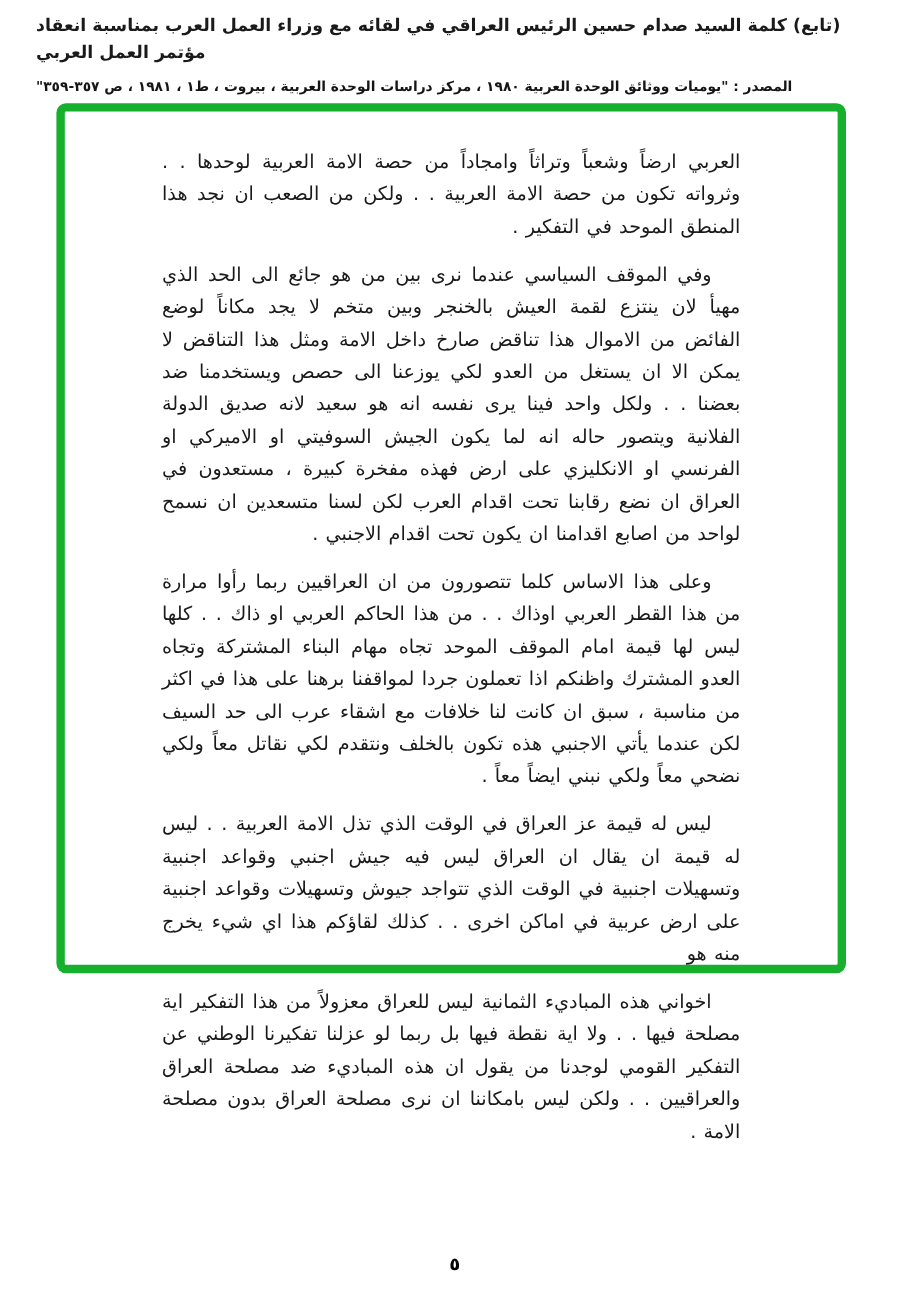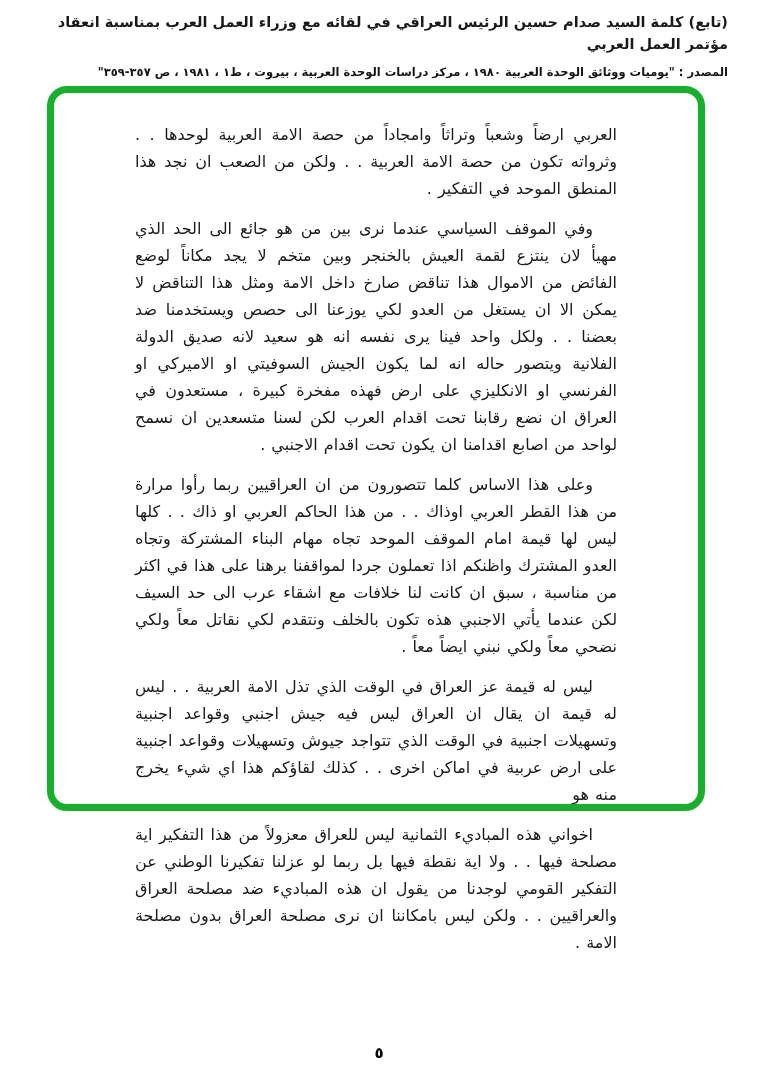--- a/index.html
+++ b/index.html
@@ -15,21 +15,21 @@
     overflow:hidden;
   }
   .page{
     position:relative;
     width:758px;height:1078px;
     direction:rtl;
   }
   .header{
     position:absolute;
     top:12px;left:30px;right:30px;
-    text-align:right;
+    text-align:left;
     color:var(--ink);
   }
   .header .title{
     font-size:14.5px;
     font-weight:bold;
     line-height:1.5;
     letter-spacing:0;
   }
   .header .source{
     margin-top:9px;
@@ -37,21 +37,21 @@
     font-weight:bold;
     color:#151515;
   }
   .green-box{
     position:absolute;
     left:47px;
     top:86px;
     width:658px;
     height:725px;
     border:7px solid var(--green);
-    border-radius:20px;
+    border-radius:8px;
     background:var(--paper);
   }
   .text-col{
     width:482px;
     margin:0 auto;
     padding-top:28px;
     color:var(--ink);
   }
   .text-col p{
     direction:rtl;

